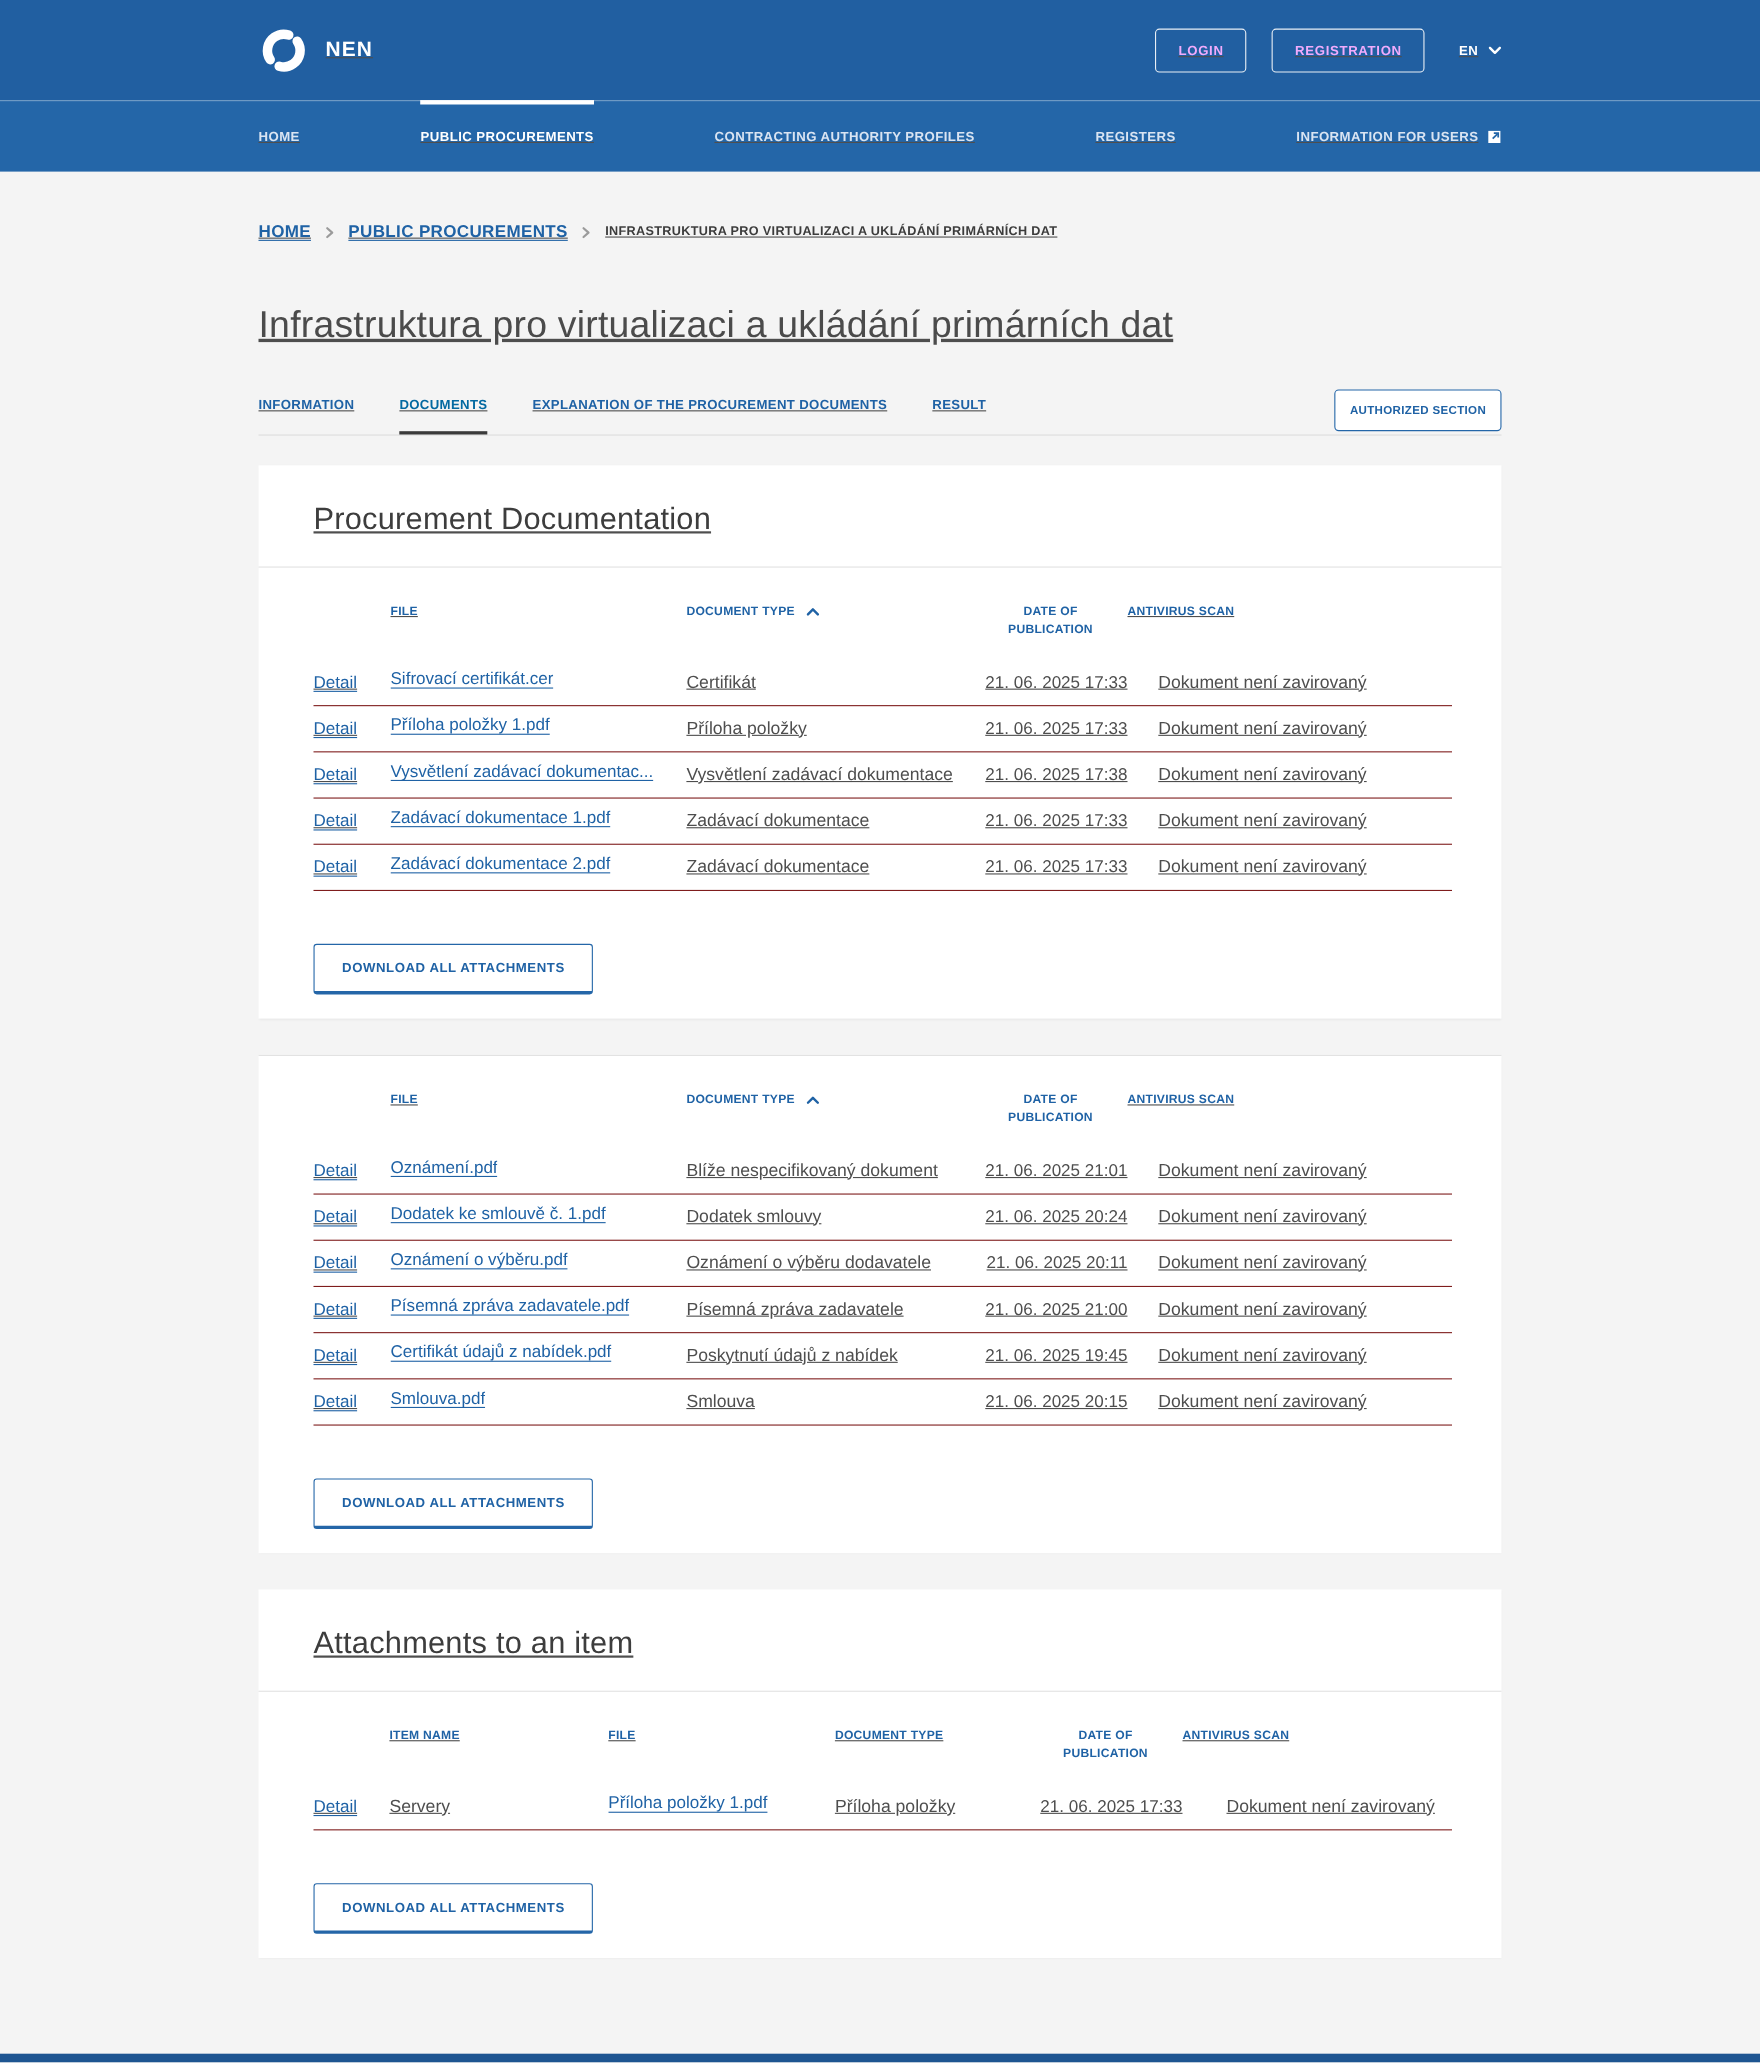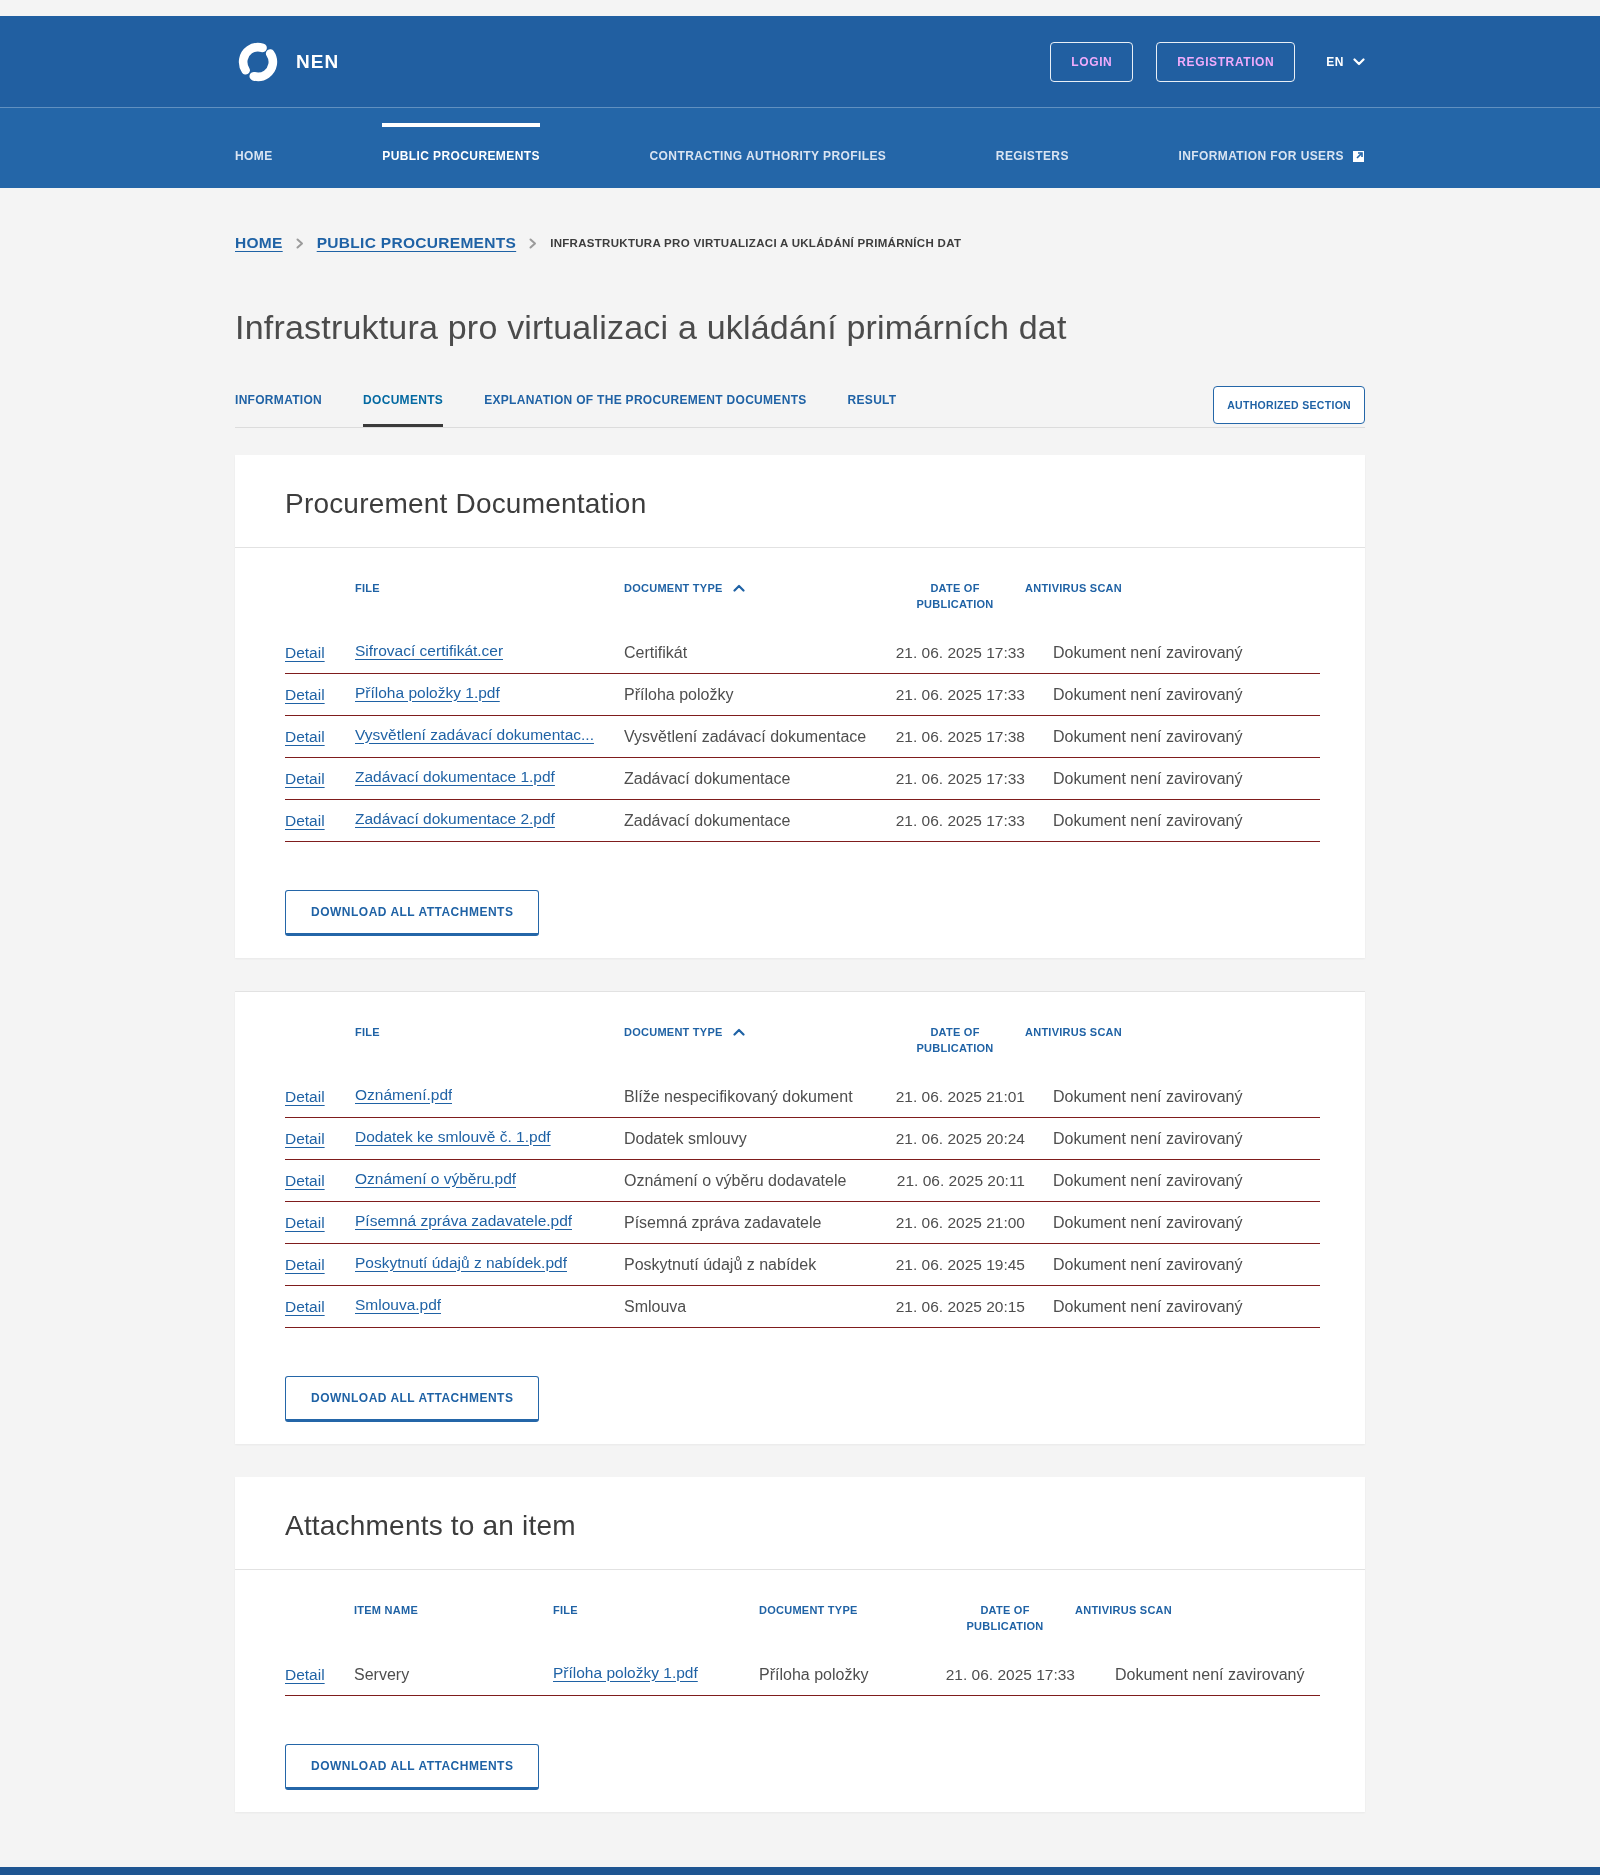--- a/index.html
+++ b/index.html
@@ -5,21 +5,21 @@
   * { box-sizing: border-box; margin: 0; padding: 0; }
   html, body { width: 1600px; }
   body {
     height: 1875px;
     overflow: hidden;
     position: relative;
     background: #f4f4f4;
     font-family: "Liberation Sans", "DejaVu Sans", sans-serif;
     color: #4e4e4e;
   }
-  .container { width: 1130px; margin: 16px auto; }
+  .container { width: 1130px; margin: 0 auto; text-decoration: underline; }
 
   
   .app-header { background: #215fa1; height: 91px; }
   .header-inner { display: flex; align-items: center; height: 100%; }
   .brand { display: flex; align-items: center; gap: 15px; cursor: pointer; }
   .brand-name { color: #ffffff; font-size: 19px; font-weight: 700; letter-spacing: 1px; }
   .logo-icon { width: 46px; height: 46px; display: block; }
   .header-actions { margin-left: auto; display: flex; align-items: center; gap: 23px; }
   .hdr-btn {
     background: transparent; border: 1px solid rgba(255,255,255,0.9); color: #f0abfc;
@@ -264,21 +264,21 @@
           </div>
           <div class="grid trow t-docs">
             <div class="cell-detail"><a class="link">Detail</a></div>
             <div class="cell-file"><a class="link">Písemná zpráva zadavatele.pdf</a></div>
             <div class="cell-type">Písemná zpráva zadavatele</div>
             <div class="cell-date">21. 06. 2025 21:00</div>
             <div class="cell-scan">Dokument není zavirovaný</div>
           </div>
           <div class="grid trow t-docs">
             <div class="cell-detail"><a class="link">Detail</a></div>
-            <div class="cell-file"><a class="link">Poskytnutí údajů z nabídek.pdf</a></div>
+            <div class="cell-file"><a class="link">Certifikát údajů z nabídek.pdf</a></div>
             <div class="cell-type">Poskytnutí údajů z nabídek</div>
             <div class="cell-date">21. 06. 2025 19:45</div>
             <div class="cell-scan">Dokument není zavirovaný</div>
           </div>
           <div class="grid trow t-docs">
             <div class="cell-detail"><a class="link">Detail</a></div>
             <div class="cell-file"><a class="link">Smlouva.pdf</a></div>
             <div class="cell-type">Smlouva</div>
             <div class="cell-date">21. 06. 2025 20:15</div>
             <div class="cell-scan">Dokument není zavirovaný</div>

